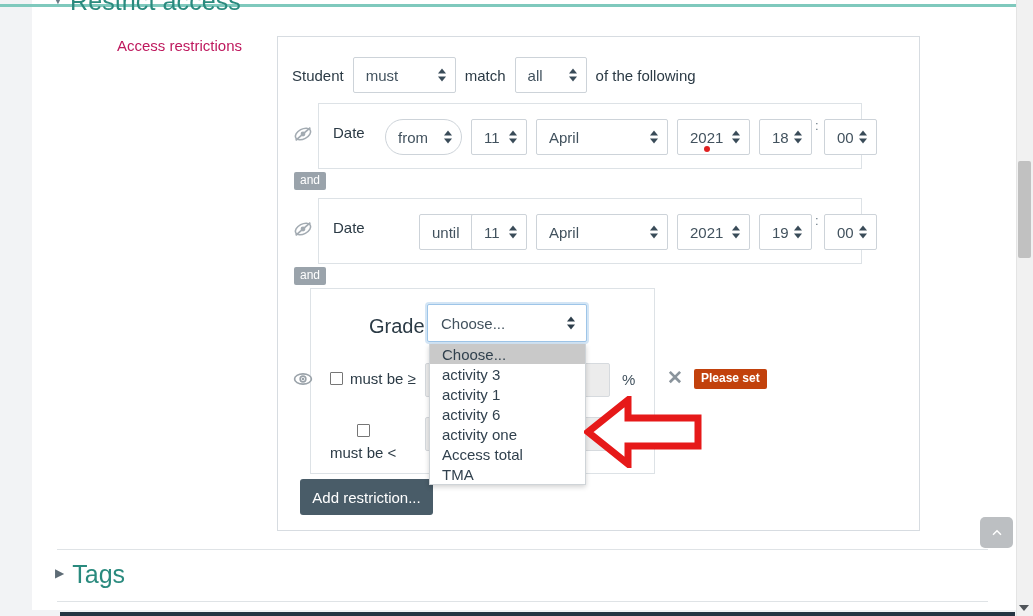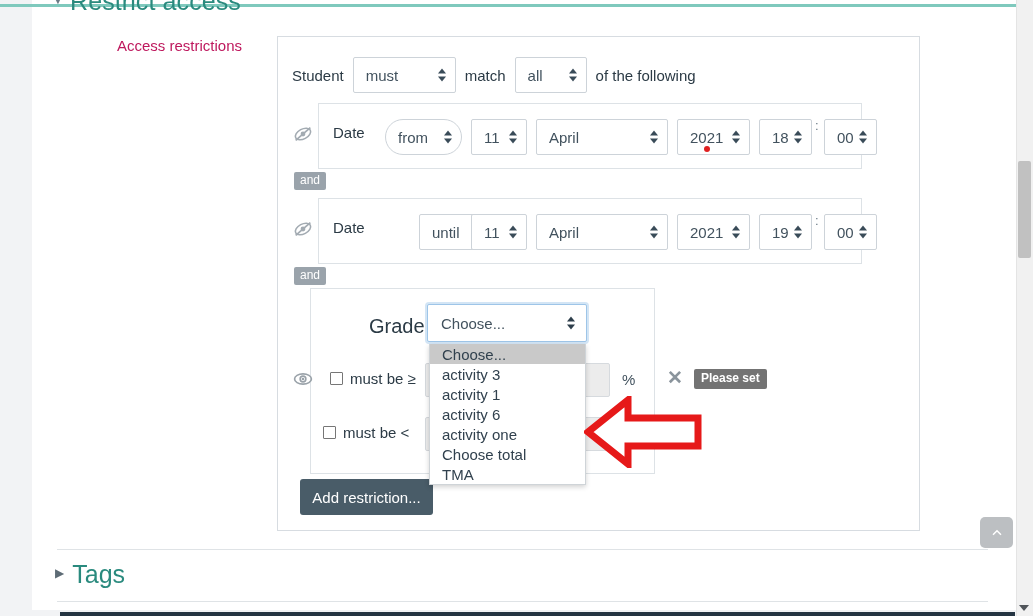--- a/index.html
+++ b/index.html
@@ -235,21 +235,21 @@
   }
   .pct {
     position: absolute;
     font-size: 15px;
     color: #42525e;
   }
 
   .please-set {
     position: absolute;
     left: 694px; top: 369px;
-    background: #737373;
+    background: #c2410c;
     color: #fff;
     font-size: 12px;
     font-weight: bold;
     padding: 3px 7px 4px;
     border-radius: 2px;
     line-height: 1.1;
   }
 
   .add-btn {
     position: absolute;
@@ -479,37 +479,37 @@
     <span class="arrows"></span>
   </div>
 
   <div class="grade-cond" style="left:330px; top:370px;">
     <span class="cbx"></span>
     <span>must be ≥</span>
   </div>
   <div class="num-input" style="left:425px; top:363px;"></div>
   <div class="pct" style="left:622px; top:371px;">%</div>
 
-  <div class="grade-cond" style="left:323px; top:424px;">
+  <div class="grade-cond" style="left:330px; top:424px;flex-direction:column;">
     <span class="cbx"></span>
     <span>must be &lt;</span>
   </div>
   <div class="num-input" style="left:425px; top:417px;"></div>
   <div class="pct" style="left:622px; top:425px;">%</div>
 
   <div class="x-btn" style="left:667px; top:368px;">✕</div>
   <div class="please-set">Please set</div>
 
   <div class="option-list">
     <div class="option sel-opt">Choose...</div>
     <div class="option">activity 3</div>
     <div class="option">activity 1</div>
     <div class="option">activity 6</div>
     <div class="option">activity one</div>
-    <div class="option">Choose total</div>
+    <div class="option">Access total</div>
     <div class="option">TMA</div>
   </div>
 
   <div class="add-btn">Add restriction...</div>
 
   <svg class="red-arrow" viewBox="0 0 118 72">
     <polygon points="4,36 44,4 44,22 114,22 114,50 44,50 44,68" fill="#ffffff" stroke="#e61919" stroke-width="7" stroke-linejoin="miter"></polygon>
   </svg>
 
   <div class="divider" style="left:57px; top:549px; width:931px;"></div>

